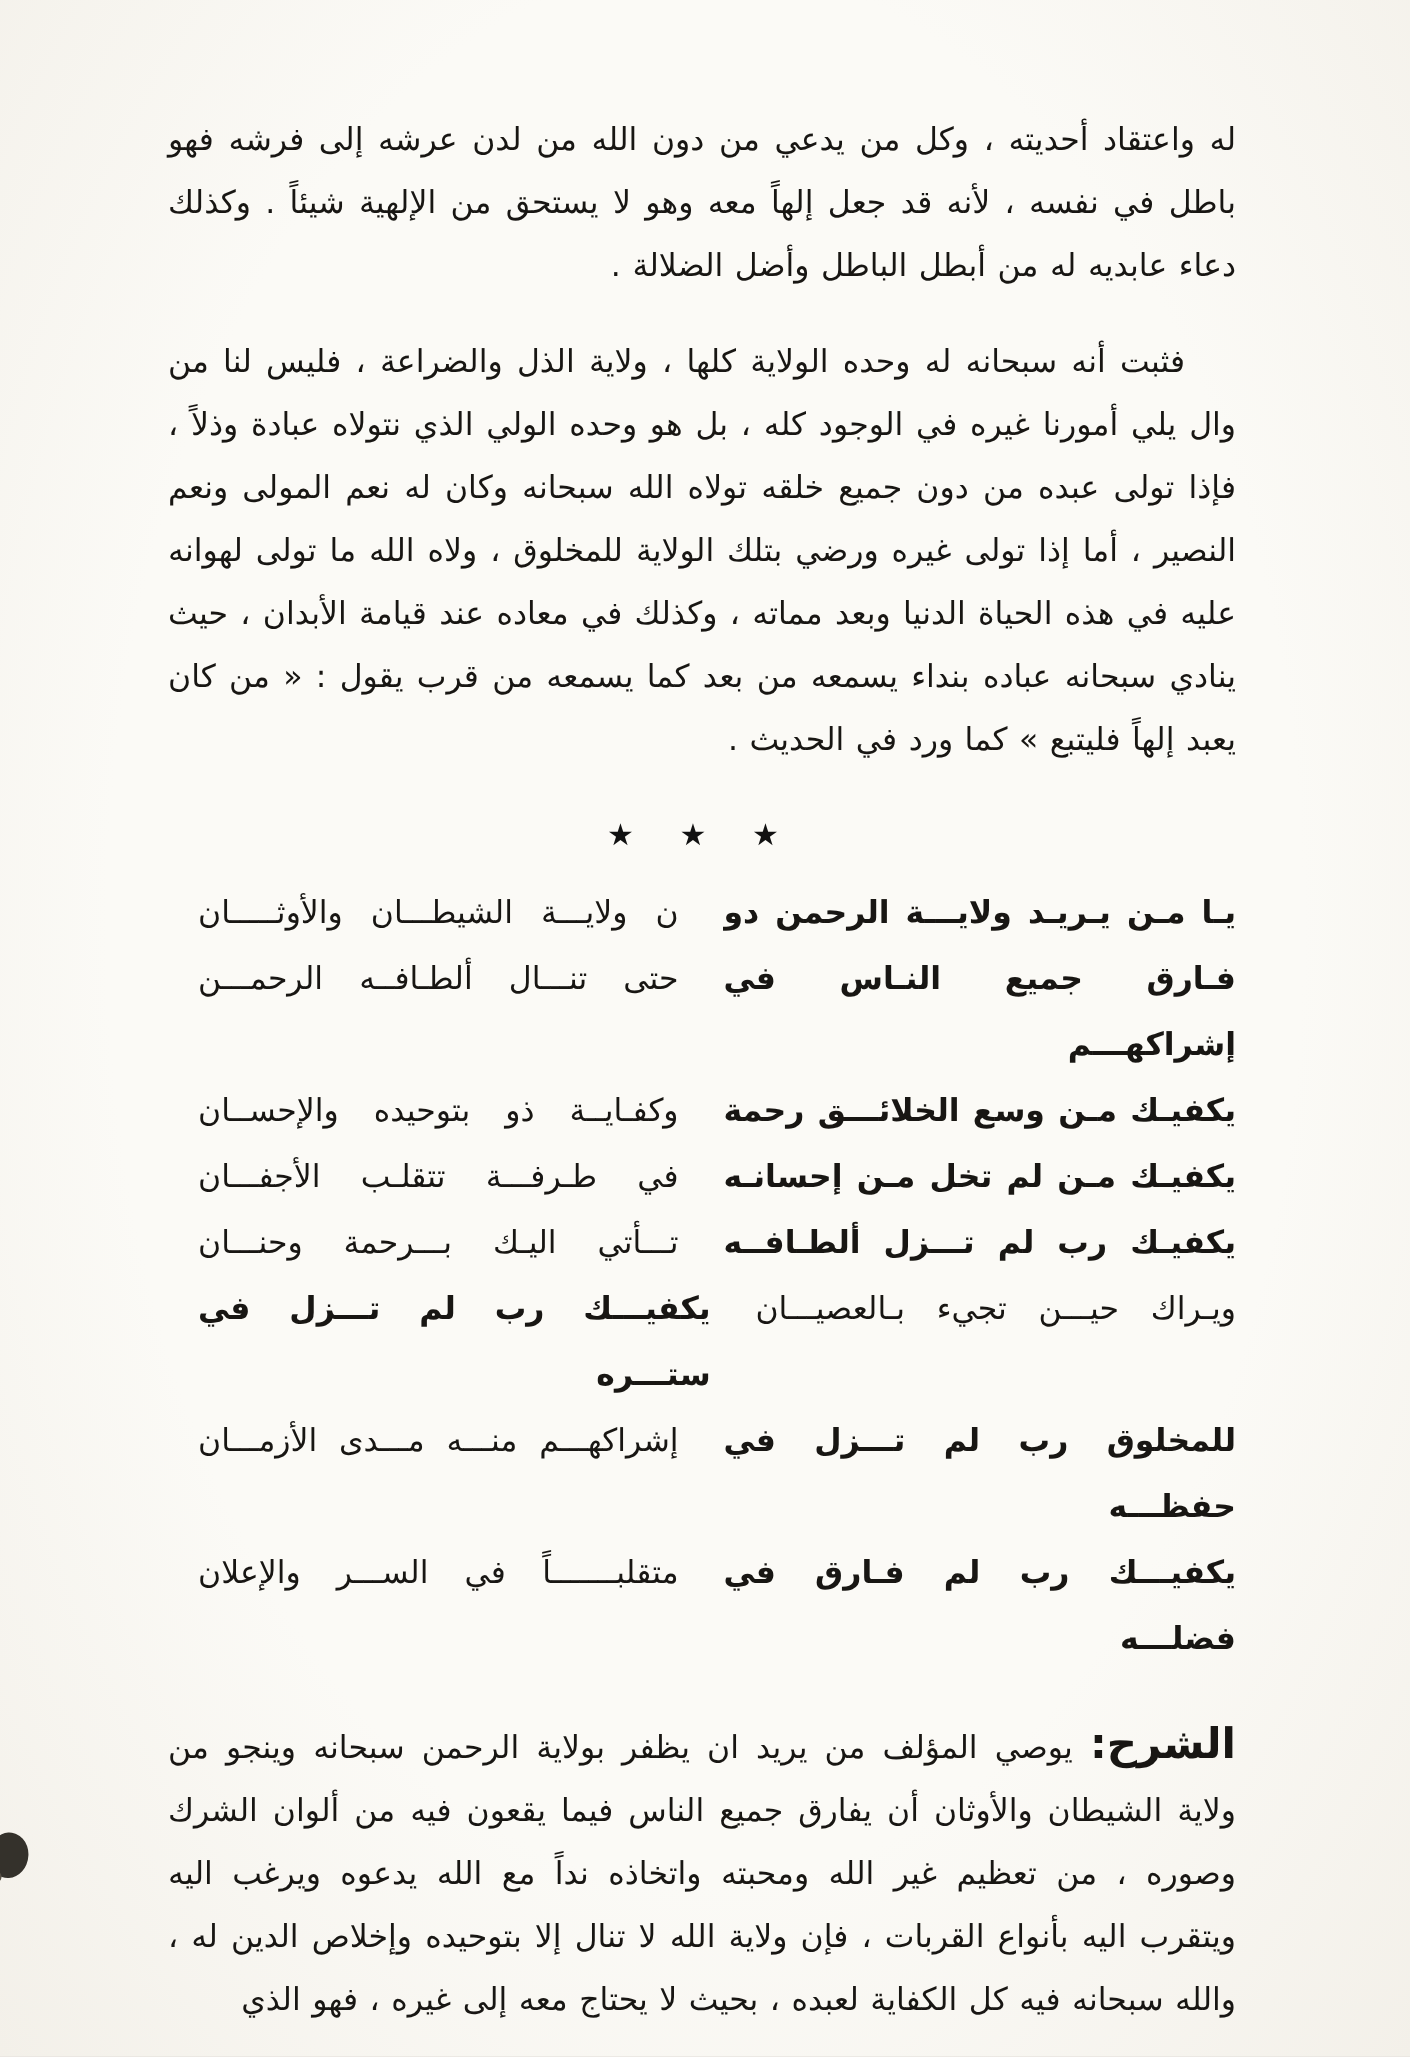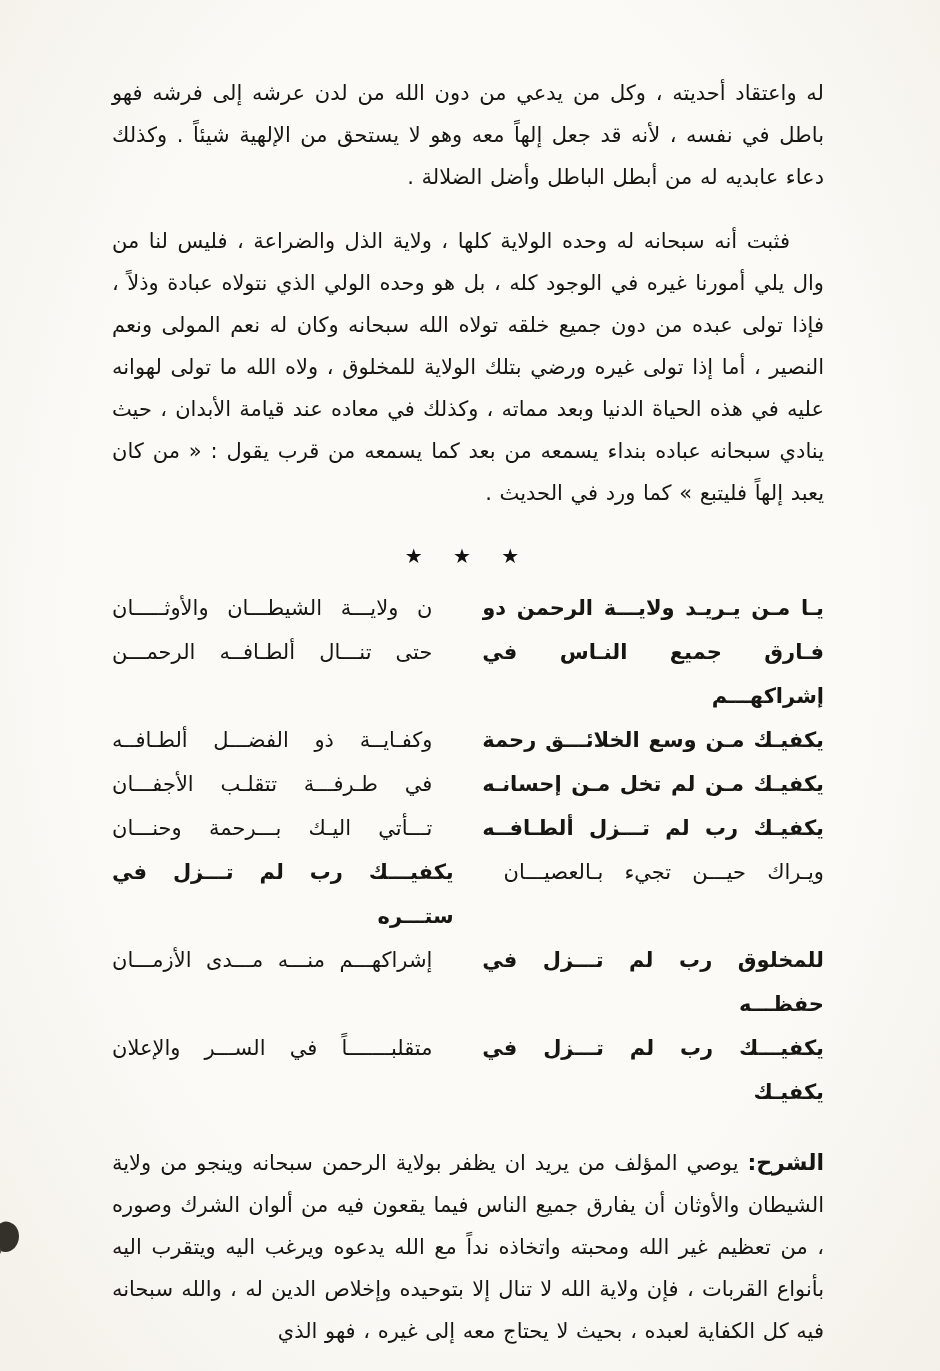--- a/index.html
+++ b/index.html
@@ -41,26 +41,26 @@
   }
 
   .poem { margin:8px 0 18px; }
   .poem-row {
     display:flex;
     direction:rtl;
     justify-content:space-between;
     font-size:21px;
     line-height:44px;
   }
-  .hemistich { overflow:hidden; }
+  .hemistich { overflow:hidden;margin-left:20px; }
   .hemistich.first  { width:48%; text-align:justify; text-align-last:justify;font-weight:bold; }
   .hemistich.second { width:45%; text-align:justify; text-align-last:justify; }
 
   .commentary { margin-top:28px; }
-  .commentary .label { font-weight:bold; font-size:22px; }
+  .commentary .label { font-weight:bold; font-size:28px; }
 
   .page-number {
     text-align:center;
     font-size:18px;
     margin-top:30px;
     letter-spacing:2px;
   }
 
   
   .smudge {
@@ -99,40 +99,40 @@
       <div class="poem-row">
         <span class="hemistich first">يـا مـن يـريـد ولايـــة الرحمن دو</span>
         <span class="hemistich second">ن ولايـــة الشيطـــان والأوثـــــان</span>
       </div>
       <div class="poem-row">
         <span class="hemistich first">فـارق جميع النـاس في إشراكهـــم</span>
         <span class="hemistich second">حتى تنـــال ألطـافــه الرحمـــن</span>
       </div>
       <div class="poem-row">
         <span class="hemistich first">يكفيـك مـن وسع الخلائـــق رحمة</span>
-        <span class="hemistich second">وكفـايــة ذو الفضـــل ألطـافــه</span>
+        <span class="hemistich second">وكفـايــة ذو بتوحيده والإحســان</span>
       </div>
       <div class="poem-row">
         <span class="hemistich first">يكفيـك مـن لم تخل مـن إحسانـه</span>
         <span class="hemistich second">في طـرفـــة تتقلـب الأجفـــان</span>
       </div>
       <div class="poem-row">
         <span class="hemistich first">يكفيـك رب لم تـــزل ألطـافــه</span>
         <span class="hemistich second">تـــأتي اليـك بـــرحمة وحنـــان</span>
       </div>
       <div class="poem-row">
         <span class="hemistich second">ويـراك حيـــن تجيء بـالعصيـــان</span>
         <span class="hemistich first">يكفيـــك رب لم تـــزل في ستـــره</span>
       </div>
       <div class="poem-row">
         <span class="hemistich first">للمخلوق رب لم تـــزل في حفظـــه</span>
         <span class="hemistich second">إشراكهـــم منـــه مـــدى الأزمـــان</span>
       </div>
       <div class="poem-row">
-        <span class="hemistich first">يكفيـــك رب لم تـــزل في يكفيـك</span>
+        <span class="hemistich first">يكفيـــك رب لم فـارق في فضلـــه</span>
         <span class="hemistich second">متقلبـــــــاً في الســـر والإعلان</span>
       </div>
     </div>
 
     <p class="para commentary"><span class="label">الشرح:</span><span> يوصي المؤلف من يريد ان يظفر بولاية الرحمن سبحانه وينجو من ولاية الشيطان والأوثان أن يفارق جميع الناس فيما يقعون فيه من ألوان الشرك وصوره ، من تعظيم غير الله ومحبته واتخاذه نداً مع الله يدعوه ويرغب اليه ويتقرب اليه بأنواع القربات ، فإن ولاية الله لا تنال إلا بتوحيده وإخلاص الدين له ، والله سبحانه فيه كل الكفاية لعبده ، بحيث لا يحتاج معه إلى غيره ، فهو الذي</span></p>
 
     <div class="page-number">٣١٥</div>
 
   </div>
 

